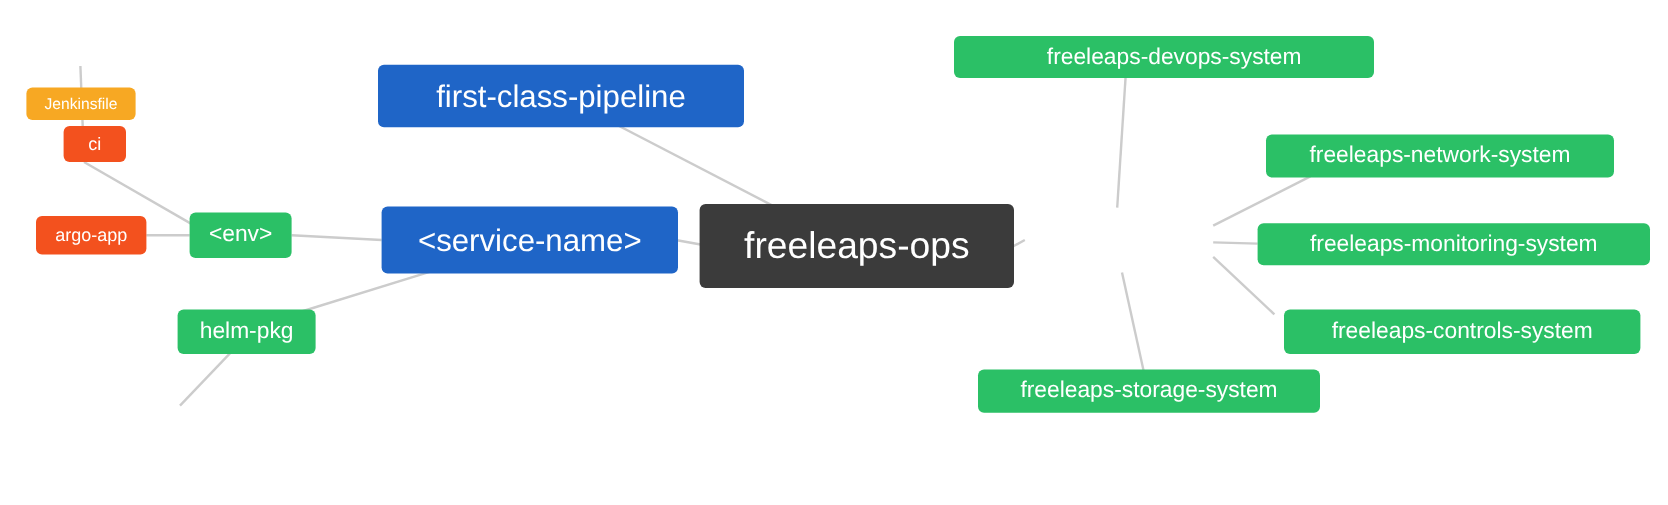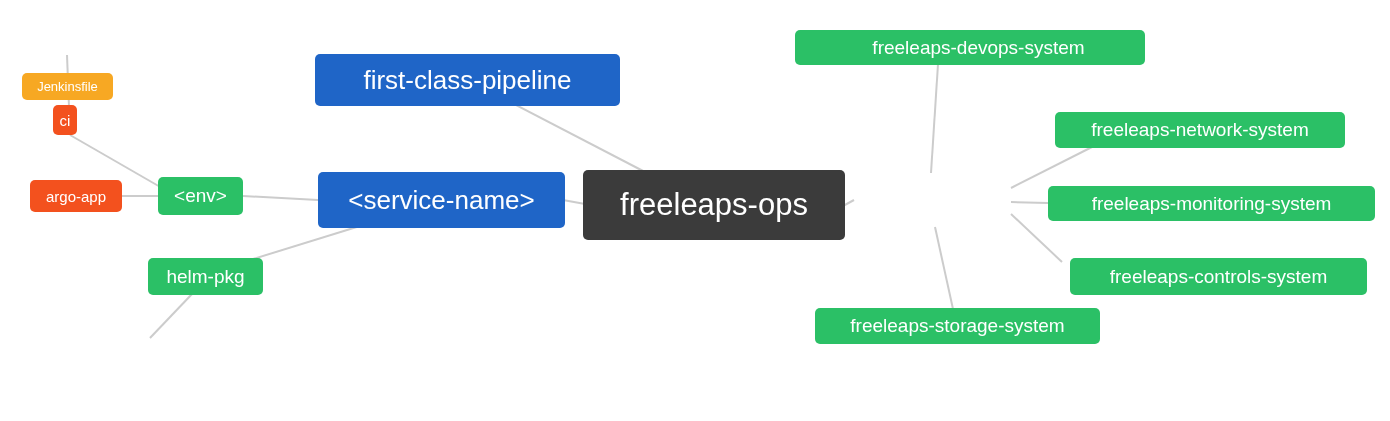--- a/index.html
+++ b/index.html
@@ -85,20 +85,20 @@
   <div class="node green-node" style="left:795px;top:30px;width:350px;height:35px;padding-left:17px;">freeleaps-devops-system</div>
 
   <div class="node green-node" style="left:1055px;top:112px;width:290px;height:36px;">freeleaps-network-system</div>
 
   <div class="node green-node" style="left:1048px;top:186px;width:327px;height:35px;">freeleaps-monitoring-system</div>
 
   <div class="node green-node" style="left:1058px;top:258px;width:297px;height:37px;margin-left:12px;">freeleaps-controls-system</div>
 
   <div class="node green-node" style="left:815px;top:308px;width:285px;height:36px;">freeleaps-storage-system</div>
 
-  <div class="node red-node" style="left:53px;top:105px;width:24px;height:30px;">ci</div>
+  <div class="node red-node" style="left:53px;top:105px;width:52px;height:30px;">ci</div>
 
   <div class="node amber-node" style="left:22px;top:28px;width:91px;height:27px;">Jenkinsfile</div>
 
   <div class="node red-node" style="left:30px;top:180px;width:92px;height:32px;">argo-app</div>
 
 
 </div>
 
 </body></html>

